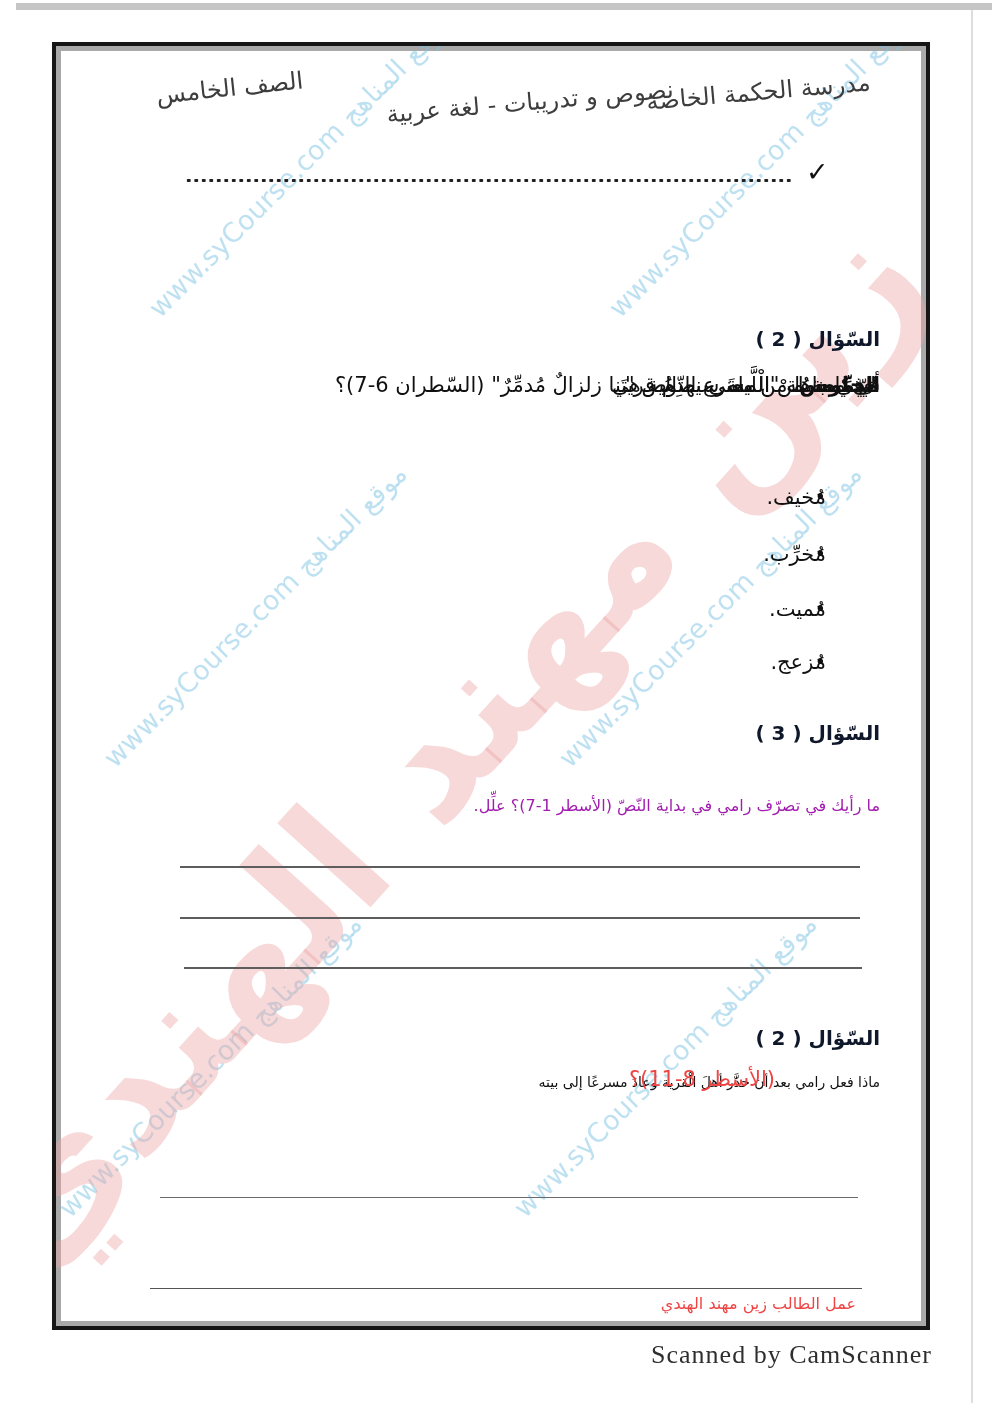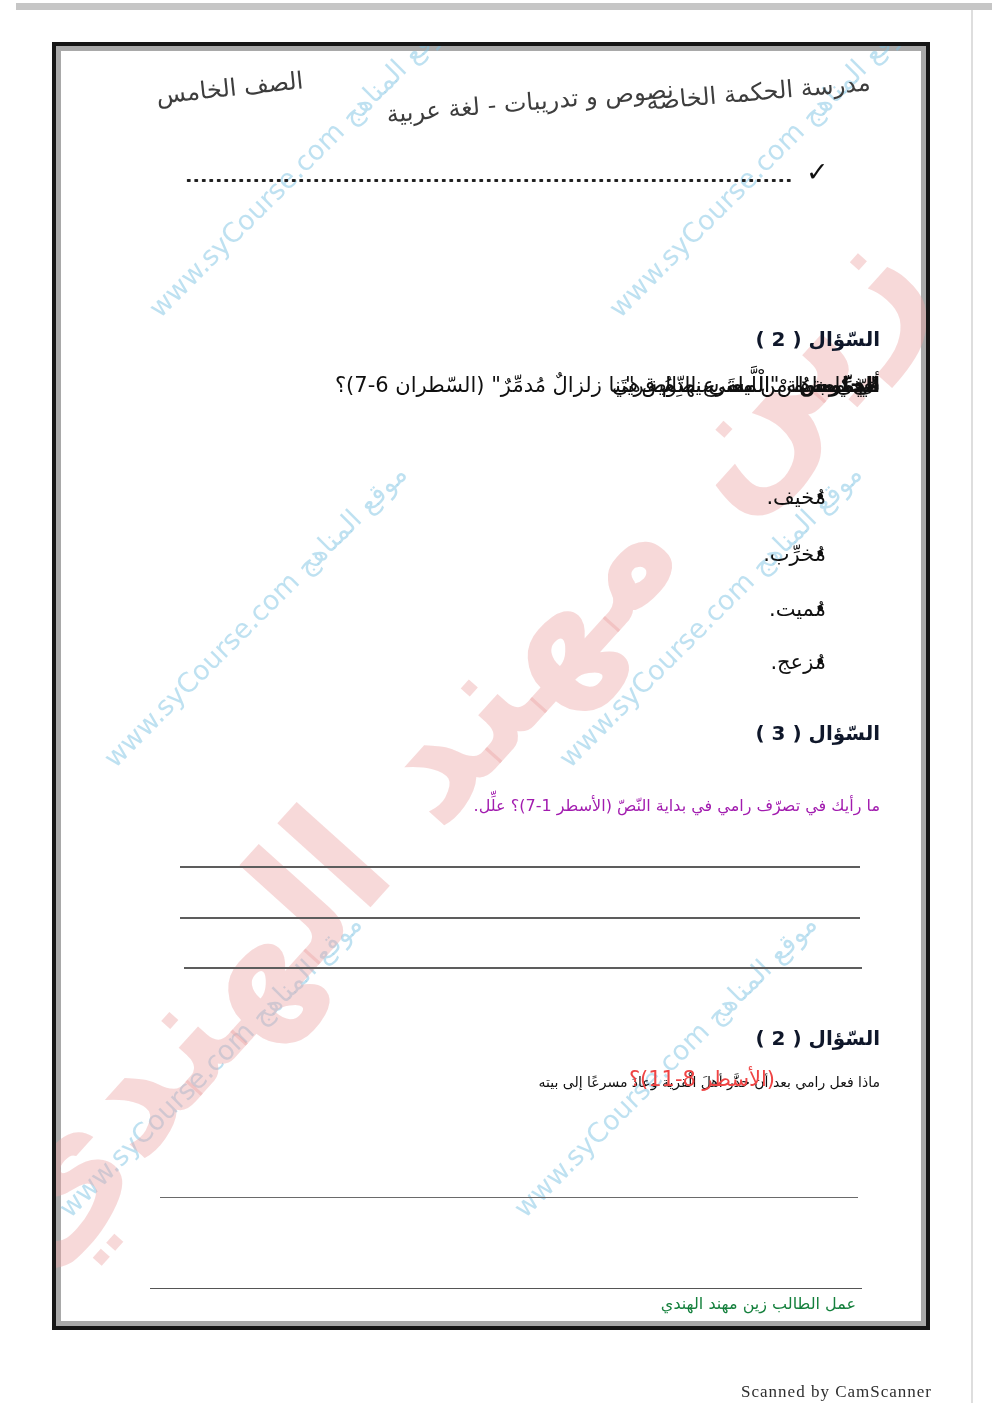--- a/index.html
+++ b/index.html
@@ -4,22 +4,22 @@
 <style>
   html,body{margin:0;padding:0;}
   body{
     width:992px;height:1403px;position:relative;background:#ffffff;
     font-family:"DejaVu Sans",sans-serif;overflow:hidden;
   }
   
   .top-strip{position:absolute;left:16px;right:0;top:3px;height:7px;background:#c6c6c6;}
   .edge-line{position:absolute;left:971px;top:10px;width:2px;bottom:0;background:#dedede;}
   .camscanner{
-    position:absolute;right:60px;top:1382px;
-    font-family:"Liberation Serif",serif;font-size:17px;color:#2e2e2e;letter-spacing:1px;
+    position:absolute;right:60px;top:1340px;
+    font-family:"Liberation Serif",serif;font-size:26px;color:#2e2e2e;letter-spacing:1px;
   }
   
   .page{
     position:absolute;left:52px;top:42px;width:870px;height:1280px;
     background:#fff;border:4px solid #161616;
     box-shadow:inset 0 0 0 5px #a9a9a9;
     overflow:hidden;
   }
   .page *{position:absolute;}
   
@@ -59,21 +59,21 @@
   .q3-text{right:46px;top:750px;font-size:16px;color:#a21caf;direction:rtl;white-space:nowrap;}
   .ansline{height:2px;background:#5d5d5d;}
   .q3-l1{left:124px;top:820px;width:680px;}
   .q3-l2{left:124px;top:871px;width:680px;}
   .q3-l3{left:128px;top:921px;width:678px;}
   .q4-title{right:46px;top:980px;}
   .q4-line1{right:46px;top:1028px;font-size:14px;color:#101010;direction:rtl;white-space:nowrap;}
   .q4-line2{right:151px;top:1021px;font-size:21px;color:#ef4444;direction:rtl;white-space:nowrap;}
   .q4-l1{left:104px;top:1151px;width:698px;background:#6a6a6a;height:1px;}
   .foot-rule{left:94px;top:1242px;width:712px;height:1px;background:#555;}
-  .foot-text{right:70px;top:1248px;font-size:16px;color:#15803d;direction:rtl;white-space:nowrap;}
+  .foot-text{right:70px;top:1248px;font-size:16px;color:#ef4444;direction:rtl;white-space:nowrap;}
 </style>
 </head>
 <body>
 
 <div class="top-strip"></div>
 <div class="edge-line"></div>
 
 <div class="page">
 
   <div class="wm-site" style="left:24px;top:104px;">موقع المناهج www.syCourse.com</div>

